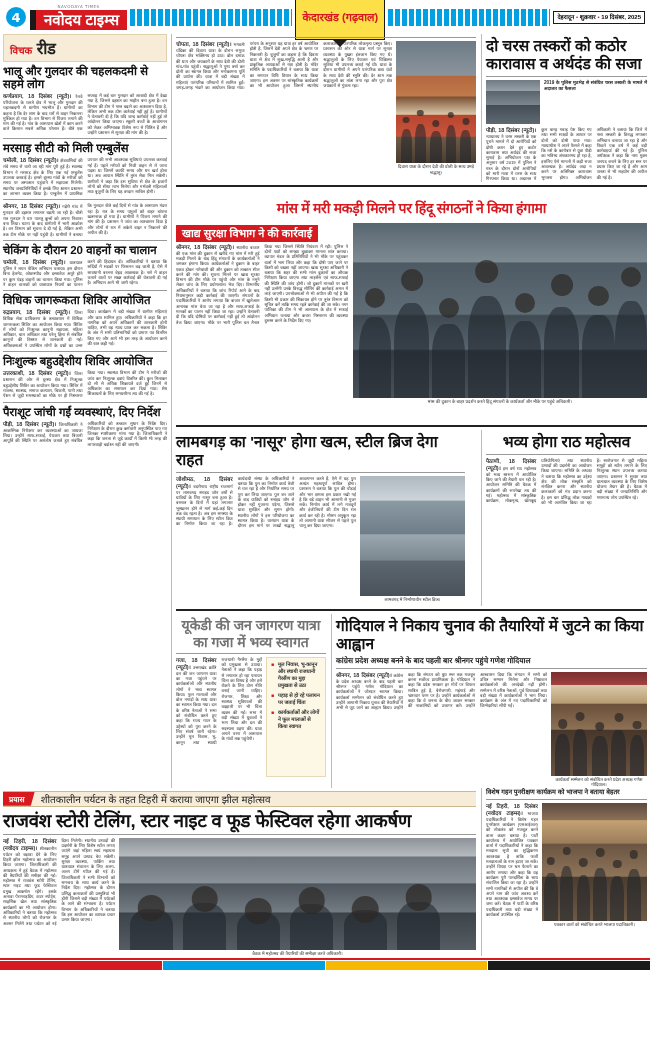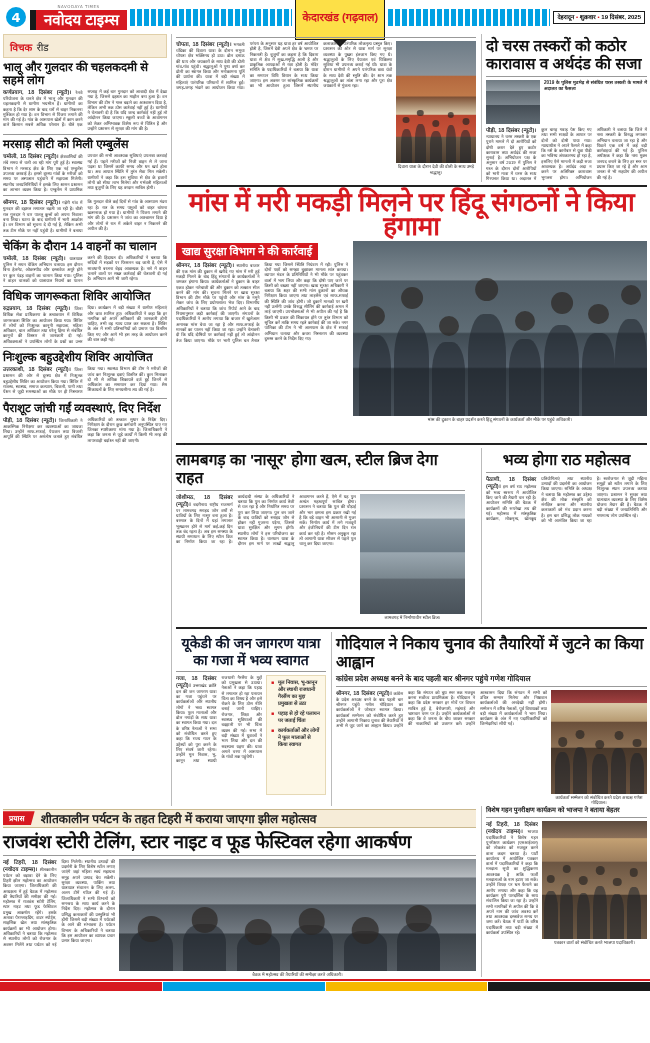--- a/index.html
+++ b/index.html
@@ -67,45 +67,45 @@
   .col-right { width: 166px; flex: 0 0 166px; }
 
   .vrule { border-left: 1px solid #bbb; }
 
   
   .kicker-box {
     background: #f6ecd8; border: 1px solid #e0cfa8;
     padding: 2px 6px; margin-bottom: 3px;
   }
   .kicker-box .k1 { color:#d71920; font-weight:bold; font-size:10px; }
-  .kicker-box .k2 { color:#222; font-weight:normal; font-size:10px; }
+  .kicker-box .k2 { color:#222; font-weight:bold; font-size:16px; }
 
   h2.hl-lead {
     font-size: 11.5px; font-weight: bold; color:#111;
     line-height: 13px; margin: 2px 0 2px 0;
   }
   h2.hl-big {
     font-size: 14px; font-weight: bold; color:#111; line-height: 16px;
     margin: 2px 0;
   }
   h1.hl-huge {
-    font-size: 26px; font-weight: bold; color:#d71920;
+    font-size: 14px; font-weight: bold; color:#d71920;
     line-height: 24px; letter-spacing: -0.3px; text-align:center;
-    margin: 3px 0 3px 0;
+    margin: 9px 0 3px 0;
   }
   h2.hl-red-strip {
     background:#d71920; color:#fff; font-size:11px; font-weight:bold;
     padding: 2px 6px; display:inline-block; line-height:13px; margin:2px 0;
   }
   h2.hl-section {
     font-size: 15.5px; font-weight: bold; color:#111; line-height:18px;
     margin: 3px 0;
   }
   h2.hl-blue {
-    font-size: 14px; font-weight: bold; color:#0f172a; line-height:16px; margin:3px 0;
+    font-size: 14px; font-weight: bold; color:#737373; line-height:16px; margin:3px 0;
   }
   h1.hl-bottom {
     font-size: 18.5px; font-weight: bold; color:#111; line-height: 21px;
     margin: 3px 0; letter-spacing:-0.2px;
   }
   .subhead {
     font-size: 7.5px; font-weight: bold; color:#222; line-height:9px;
     margin: 1px 0 2px 0;
   }
   .byline { font-size:5.5px; font-weight:bold; color:#333; line-height:7px; }
@@ -157,21 +157,21 @@
 
   .bottom-strip {
     display:flex; align-items:center; background:#f6ecd8;
     border-top:1px solid #cbb98f; border-bottom:1px solid #cbb98f;
     margin-top:3px;
   }
   .bottom-strip .tag {
     background:#d71920; color:#fff; font-size:7.5px; font-weight:bold;
     padding:2px 10px 2px 6px; clip-path: polygon(0 0, 100% 0, 88% 100%, 0 100%);
   }
-  .bottom-strip .txt { font-size:12px; font-weight:bold; color:#222; padding-left:6px; }
+  .bottom-strip .txt { font-size:10px; font-weight:normal; color:#222; padding-left:6px; }
   .eyebrow { font-size:6.5px; font-weight:bold; color:#222; line-height:8px; margin-bottom:1px;}
   .footer-rule { border-top:2px solid #d71920; margin-top:2px; }
   .logo-strip { display:flex; gap:1px; height:9px; margin-top:1px; }
   .logo-strip span { flex:1; }
 </style>
 </head>
 <body>
 
 <div class="page">
 
@@ -225,21 +225,21 @@
 
       <div>
         <div class="body c2">
           <p><span class="byline">श्रीनगर, 18 दिसंबर (न्यूटो)।</span>
           <span>गढ़ेरी गांव में गुलदार की दहशत लगातार बढ़ती जा रही है। बीती रात गुलदार ने चार पालतू कुत्तों को अपना निवाला बना लिया। घटना के बाद ग्रामीणों में भारी आक्रोश है। वन विभाग को सूचना दे दी गई है, लेकिन अभी तक टीम मौके पर नहीं पहुंची है। ग्रामीणों ने बताया कि गुलदार बीते कई दिनों से गांव के आसपास मंडरा रहा है। रात के समय पशुओं को बाहर बांधना खतरनाक हो गया है। ग्रामीणों ने पिंजरा लगाने की मांग की है। प्रशासन ने जांच का आश्वासन दिया है और लोगों से रात में अकेले बाहर न निकलने की अपील की है।</span></p>
         </div>
       </div>
       <div class="rule"></div>
 
       <div>
-        <h2 class="hl-lead">चेकिंग के दौरान 14 वाहनों का चालान</h2>
+        <h2 class="hl-lead">चेकिंग के दौरान 20 वाहनों का चालान</h2>
         <div class="body c2">
           <p><span class="byline">चमोली, 18 दिसंबर (न्यूटो)।</span>
           <span>यातायात पुलिस ने सघन चेकिंग अभियान चलाया। इस दौरान बिना हेलमेट, ओवरस्पीड और दस्तावेज अधूरे होने पर कुल पंद्रह वाहनों का चालान किया गया। पुलिस ने वाहन चालकों को यातायात नियमों का पालन करने की हिदायत दी। अधिकारियों ने बताया कि सर्दियों में सड़कों पर फिसलन बढ़ जाती है, ऐसे में सावधानी बरतना बेहद आवश्यक है। नशे में वाहन चलाने वालों पर सख्त कार्रवाई की चेतावनी दी गई है। अभियान आगे भी जारी रहेगा।</span></p>
         </div>
       </div>
       <div class="rule"></div>
 
       <div>
         <h2 class="hl-lead">विधिक जागरूकता शिविर आयोजित</h2>
         <div class="body c2">

